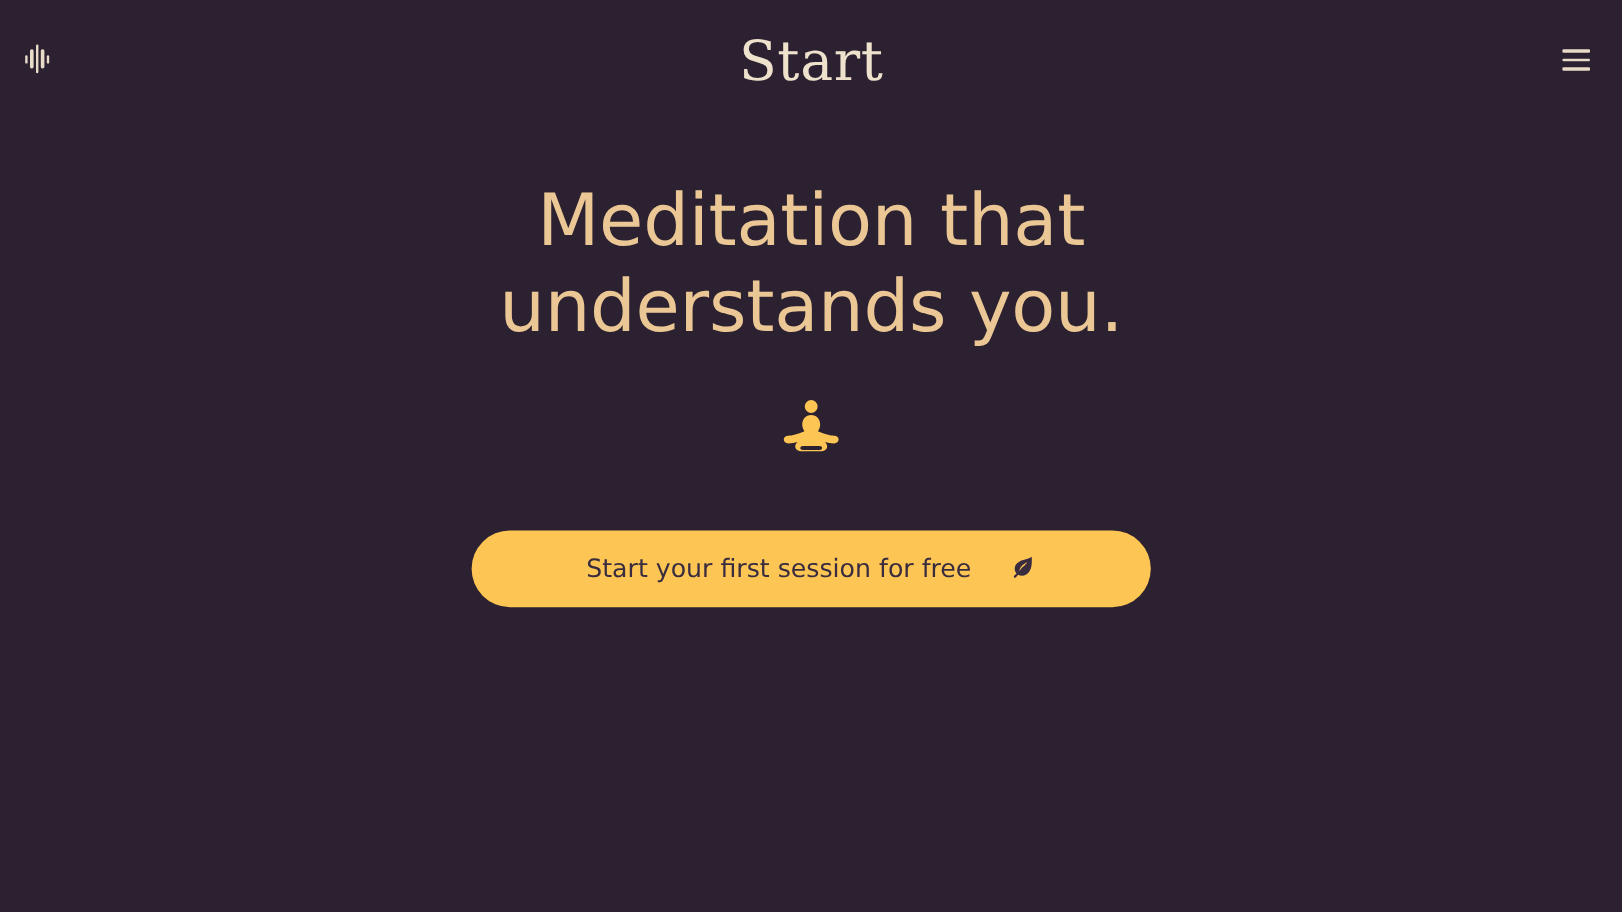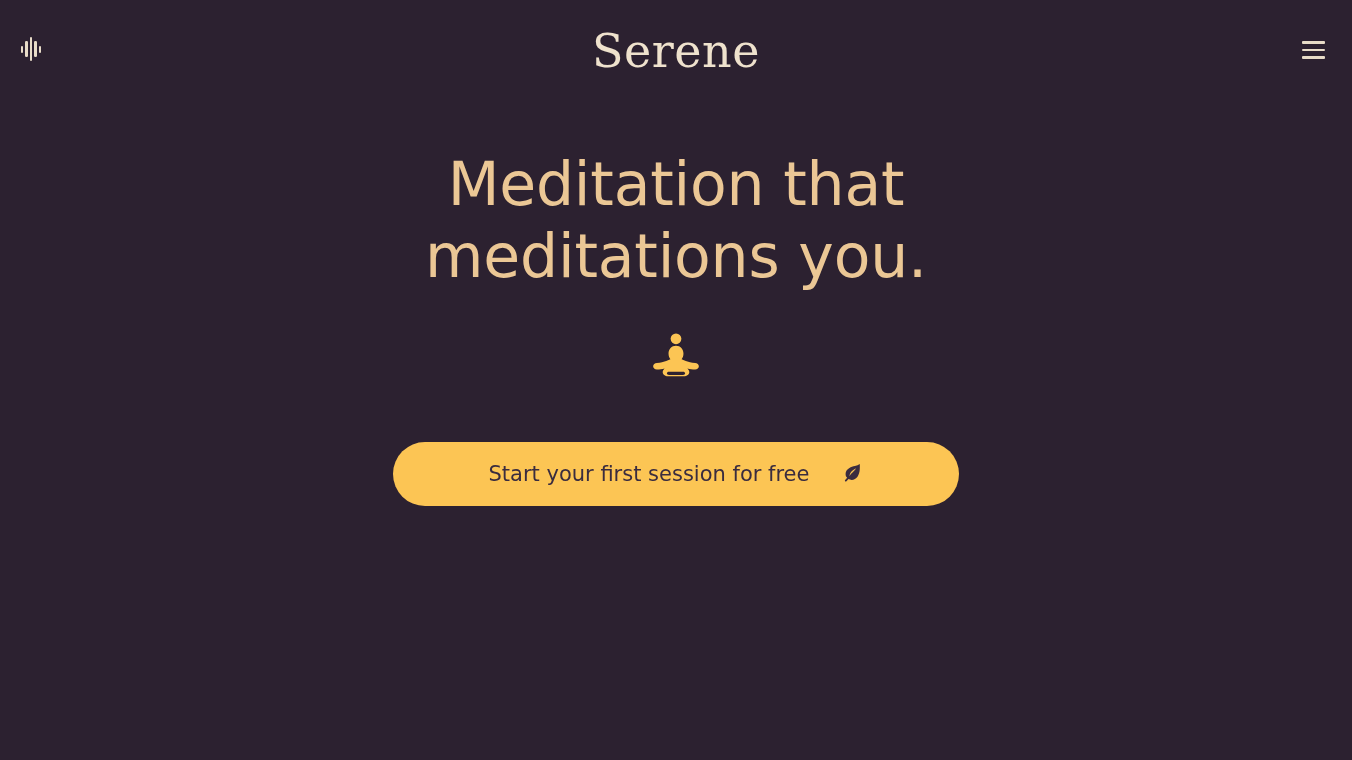--- a/index.html
+++ b/index.html
@@ -157,33 +157,33 @@
   <header class="site-header">
 
     <div class="wave-icon">
       <span class="bar b1"></span>
       <span class="bar b2"></span>
       <span class="bar b3"></span>
       <span class="bar b4"></span>
       <span class="bar b5"></span>
     </div>
 
-    <div class="brand-logo">Serene</div>
+    <div class="brand-logo">Start</div>
 
     <div class="menu-icon">
       <span class="line"></span>
       <span class="line"></span>
       <span class="line"></span>
     </div>
 
   </header>
 
   <main class="hero">
 
-    <h1 class="hero-title">Meditation that meditations you.</h1>
+    <h1 class="hero-title">Meditation that understands you.</h1>
 
     <div class="lotus-wrap">
       <svg width="56" height="56" viewBox="0 0 24 24" fill="#fcc554" aria-hidden="true">
         <circle cx="12" cy="4.2" r="2.3"></circle>
         <path d="M12 7.2c-1.9 0-3.2 1.5-3.2 3.3 0 1 .3 1.8.8 2.5-1.2.5-2.4 1-3.6 1.3-.6.2-1.4.3-2.2.3-.9 0-1.6.6-1.6 1.4 0 .8.7 1.4 1.6 1.4 1.2 0 2.3-.2 3.3-.5-.5.5-.8 1-.8 1.6 0 1 1 1.7 2.3 1.7h6.8c1.3 0 2.3-.7 2.3-1.7 0-.6-.3-1.1-.8-1.6 1 .3 2.1.5 3.3.5.9 0 1.6-.6 1.6-1.4 0-.8-.7-1.4-1.6-1.4-.8 0-1.6-.1-2.2-.3-1.2-.3-2.4-.8-3.6-1.3.5-.7.8-1.5.8-2.5 0-1.8-1.3-3.3-3.2-3.3z"></path>
         <path d="M9 18.3h6c.5 0 .9.3.9.7s-.4.7-.9.7H9c-.5 0-.9-.3-.9-.7s.4-.7.9-.7z" fill="#2c2130"></path>
       </svg>
     </div>
 
 

